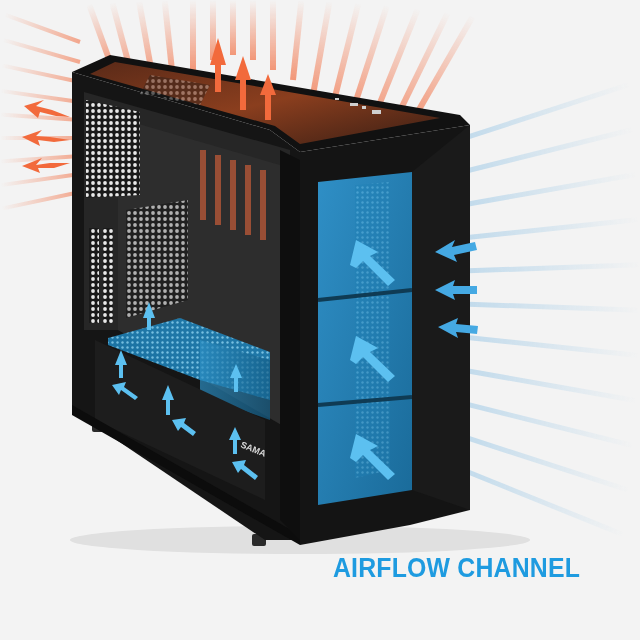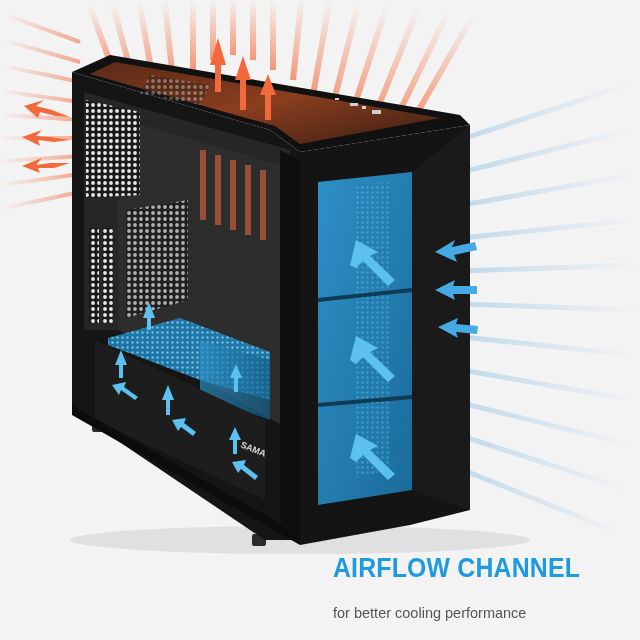--- a/index.html
+++ b/index.html
@@ -209,15 +209,14 @@
     </g>
 
     <text x="240" y="447" fill="#d8d8d8" font-size="9" font-weight="bold" font-family="Liberation Sans, sans-serif" transform="rotate(22 240 447)">SAMA</text>
   </svg>
 </div>
 
 <div class="caption">
   <h1 style="color:#1e9be0;">AIRFLOW CHANNEL</h1>
   <p>
     <br>
-    <span>for better cooling performance</span>
   </p>
 </div>
 
 </body></html>

